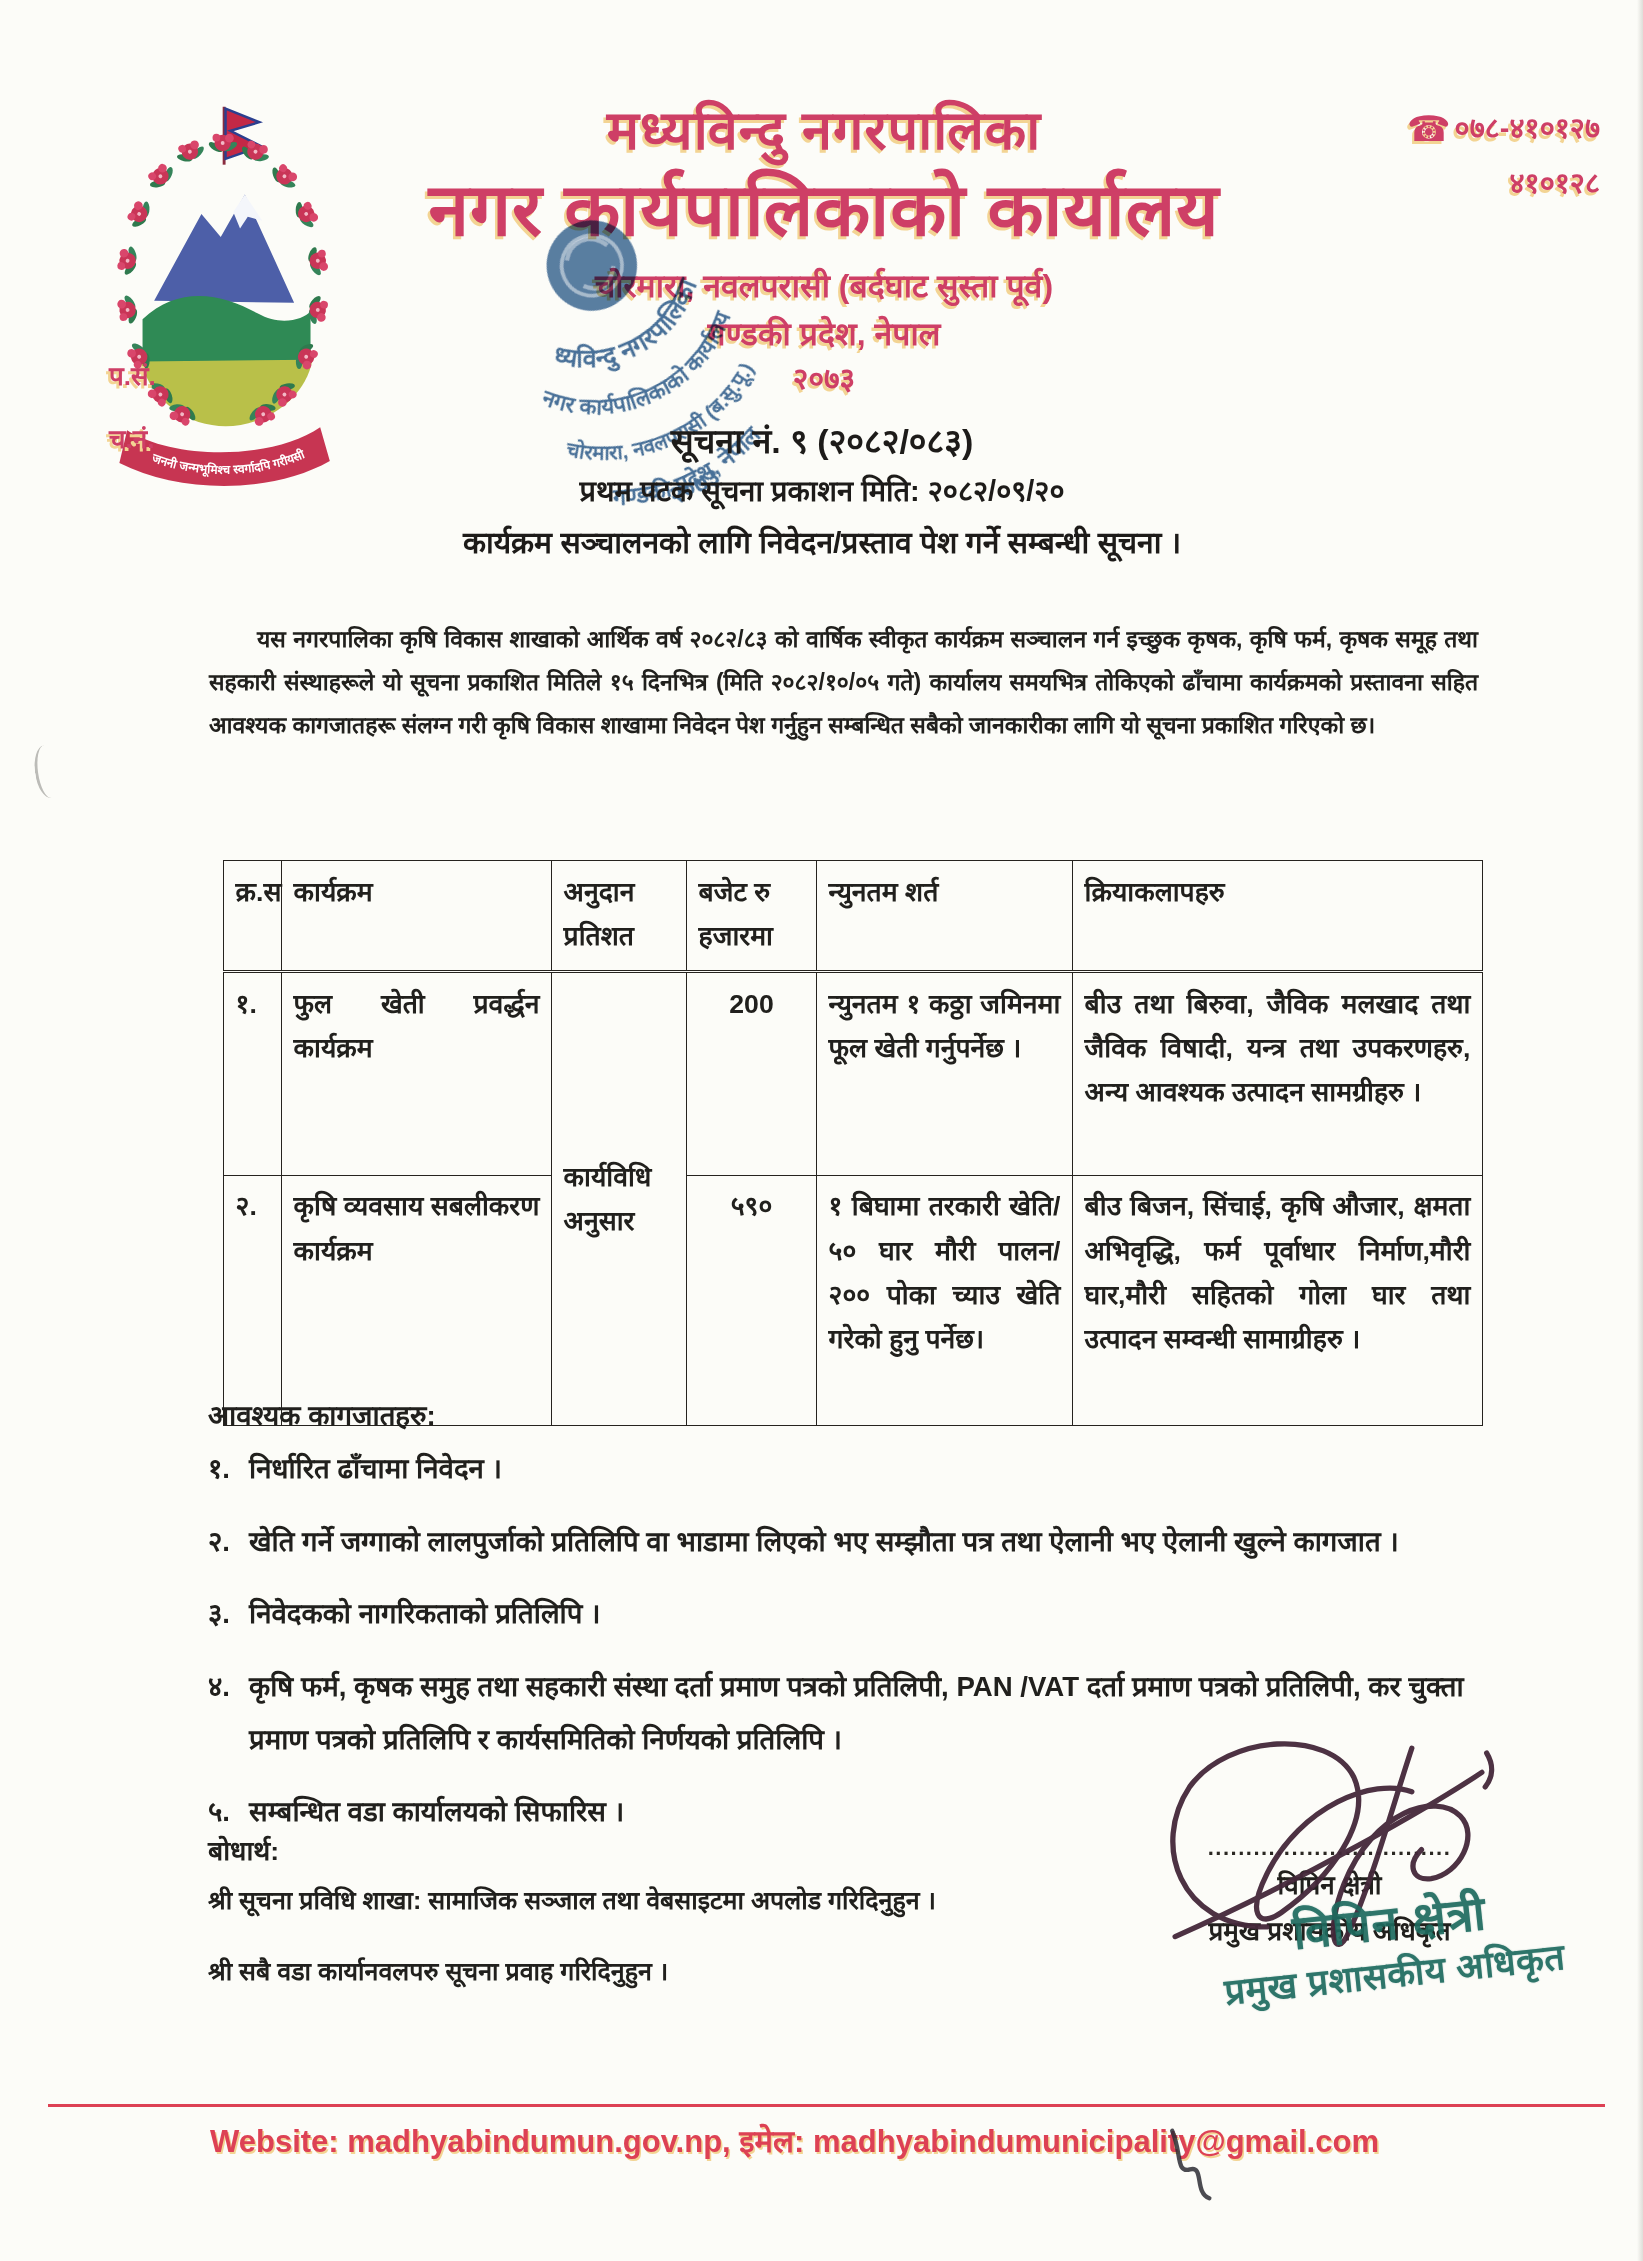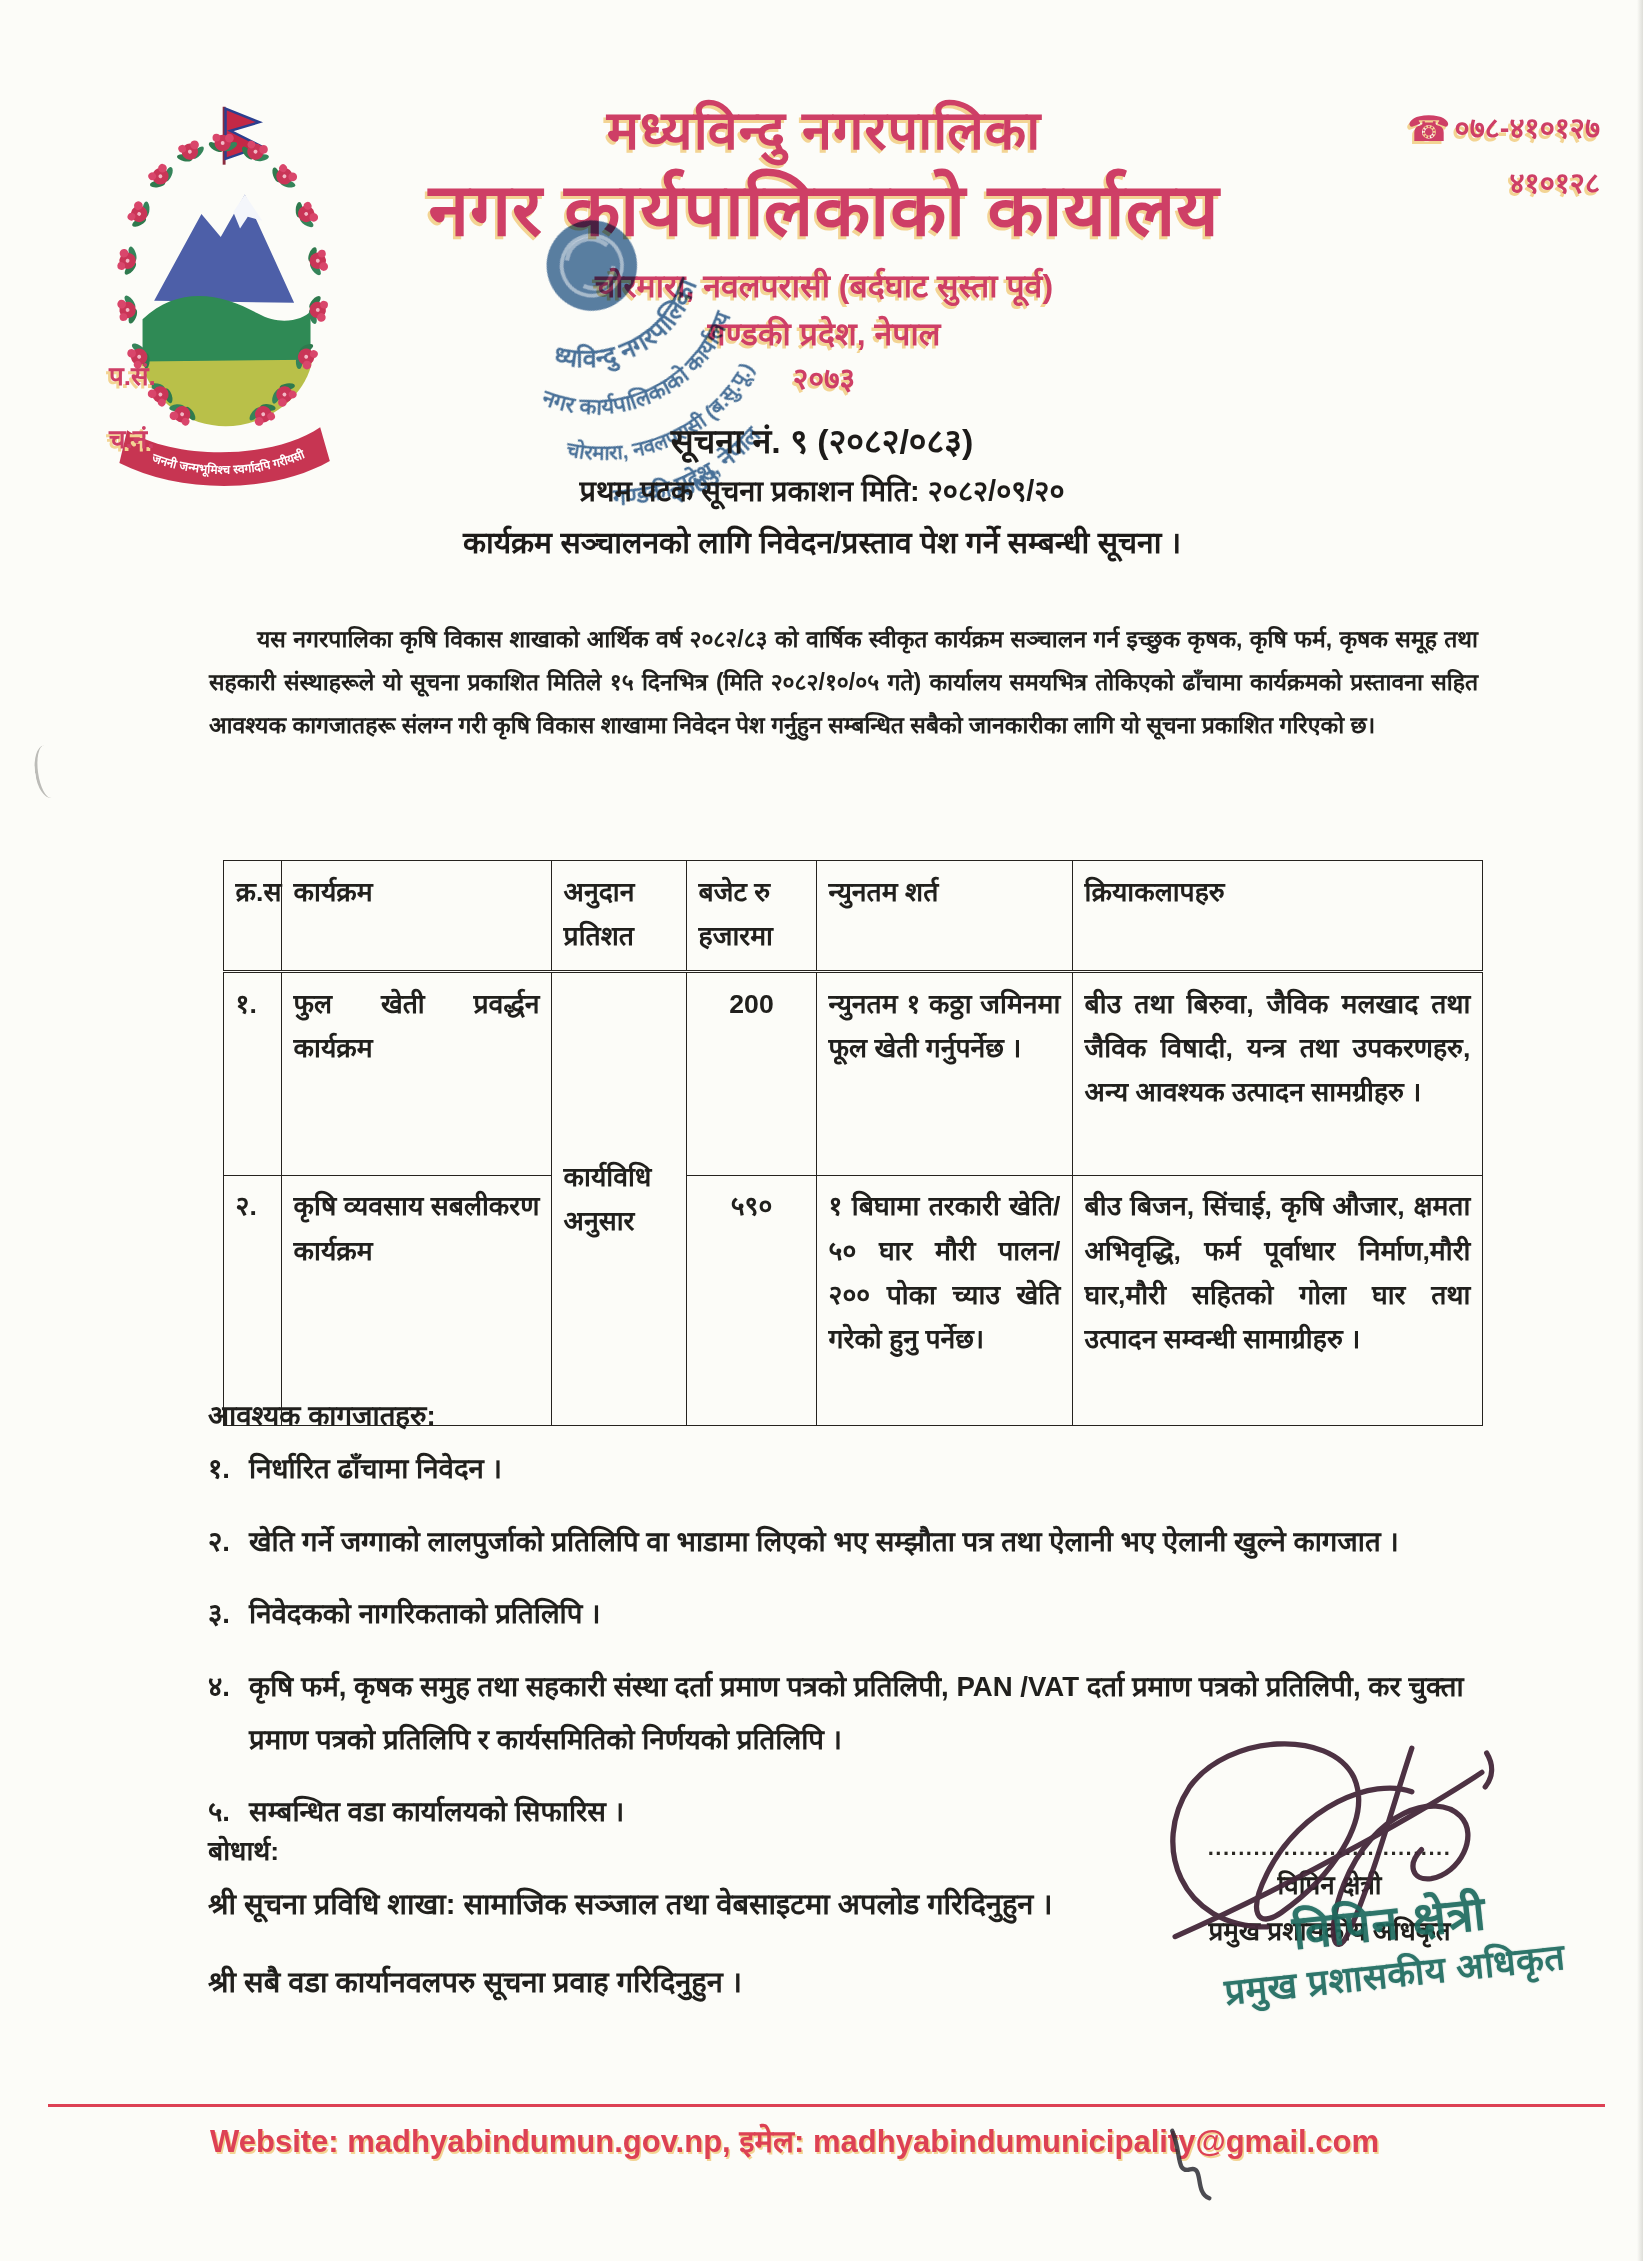--- a/index.html
+++ b/index.html
@@ -50,21 +50,21 @@
   .ptable tr.r1 td{height:184px;}
   .ptable tr.r2 td{height:232px;}
   
   .doc-head{left:208px;top:1395px;font-size:27.6px;font-weight:700;}
   .doc-list{left:208px;top:1443px;width:1276px;font-size:27.6px;font-weight:600;}
   .doc-item{display:flex;margin-bottom:20.3px;line-height:1.9;}
   .doc-item .num{width:41px;flex:0 0 41px;}
   .doc-item .txt{flex:1;}
   
   .cc-head{left:208px;top:1832px;font-size:26.6px;font-weight:700;}
-  .cc-list{left:208px;top:1877px;width:1015px;font-size:29px;font-weight:600;line-height:1.9;}
+  .cc-list{left:208px;top:1877px;width:1015px;font-size:25px;font-weight:600;line-height:1.9;}
   .cc-item{margin-bottom:23px;}
   
   .sig-svg{left:1122px;top:1719px;width:512px;height:271px;z-index:5;}
   .sig-block{left:1165px;top:1835px;width:329px;text-align:center;z-index:4;}
   .sig-dots{font-size:22px;font-weight:700;letter-spacing:1.5px;color:#2a2722;}
   .sig-name{font-size:26px;font-weight:600;margin-top:4.8px;}
   .sig-title{font-size:26px;font-weight:600;margin-top:10.6px;}
   .green-stamp{left:1160px;top:1899px;width:464px;text-align:center;
     transform:rotate(-6deg);color:#1d6a5e;z-index:6;opacity:.92;
     text-shadow:0 0 1.5px rgba(29,106,94,.45);}

